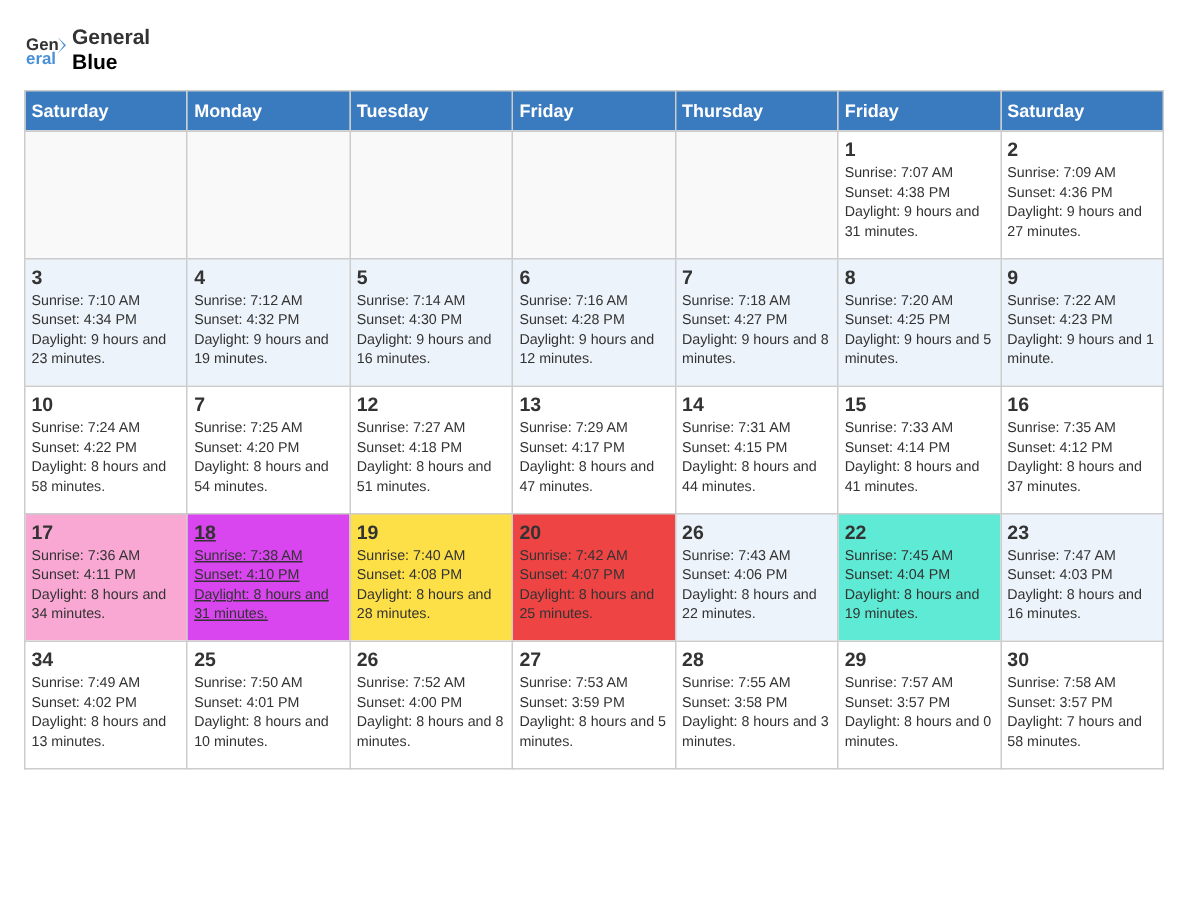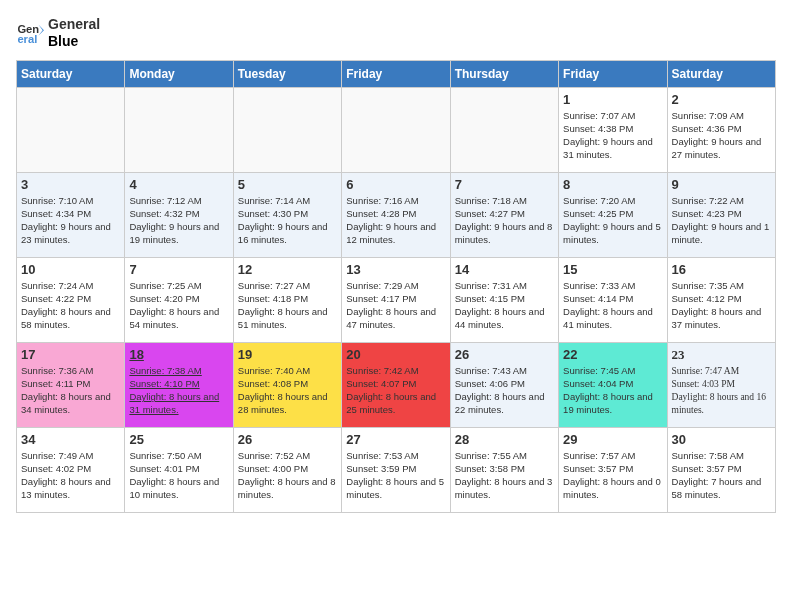--- a/index.html
+++ b/index.html
@@ -215,21 +215,21 @@
           <div class="day-info">Sunrise: 7:42 AM<br>Sunset: 4:07 PM<br>Daylight: 8 hours and 25 minutes.</div>
         </td>
         <td style="background: rgb(237, 243, 250);">
           <div class="day-num">26</div>
           <div class="day-info">Sunrise: 7:43 AM<br>Sunset: 4:06 PM<br>Daylight: 8 hours and 22 minutes.</div>
         </td>
         <td style="background: #5eead4;">
           <div class="day-num">22</div>
           <div class="day-info">Sunrise: 7:45 AM<br>Sunset: 4:04 PM<br>Daylight: 8 hours and 19 minutes.</div>
         </td>
-        <td style="background: rgb(237, 243, 250); font-family: Liberation Serif, serif;">
+        <td style="background: rgb(237, 243, 250);">
           <div class="day-num">23</div>
           <div class="day-info">Sunrise: 7:47 AM<br>Sunset: 4:03 PM<br>Daylight: 8 hours and 16 minutes.</div>
         </td>
       </tr>
       <tr>
         <td>
           <div class="day-num">34</div>
           <div class="day-info">Sunrise: 7:49 AM<br>Sunset: 4:02 PM<br>Daylight: 8 hours and 13 minutes.</div>
         </td>
         <td>

